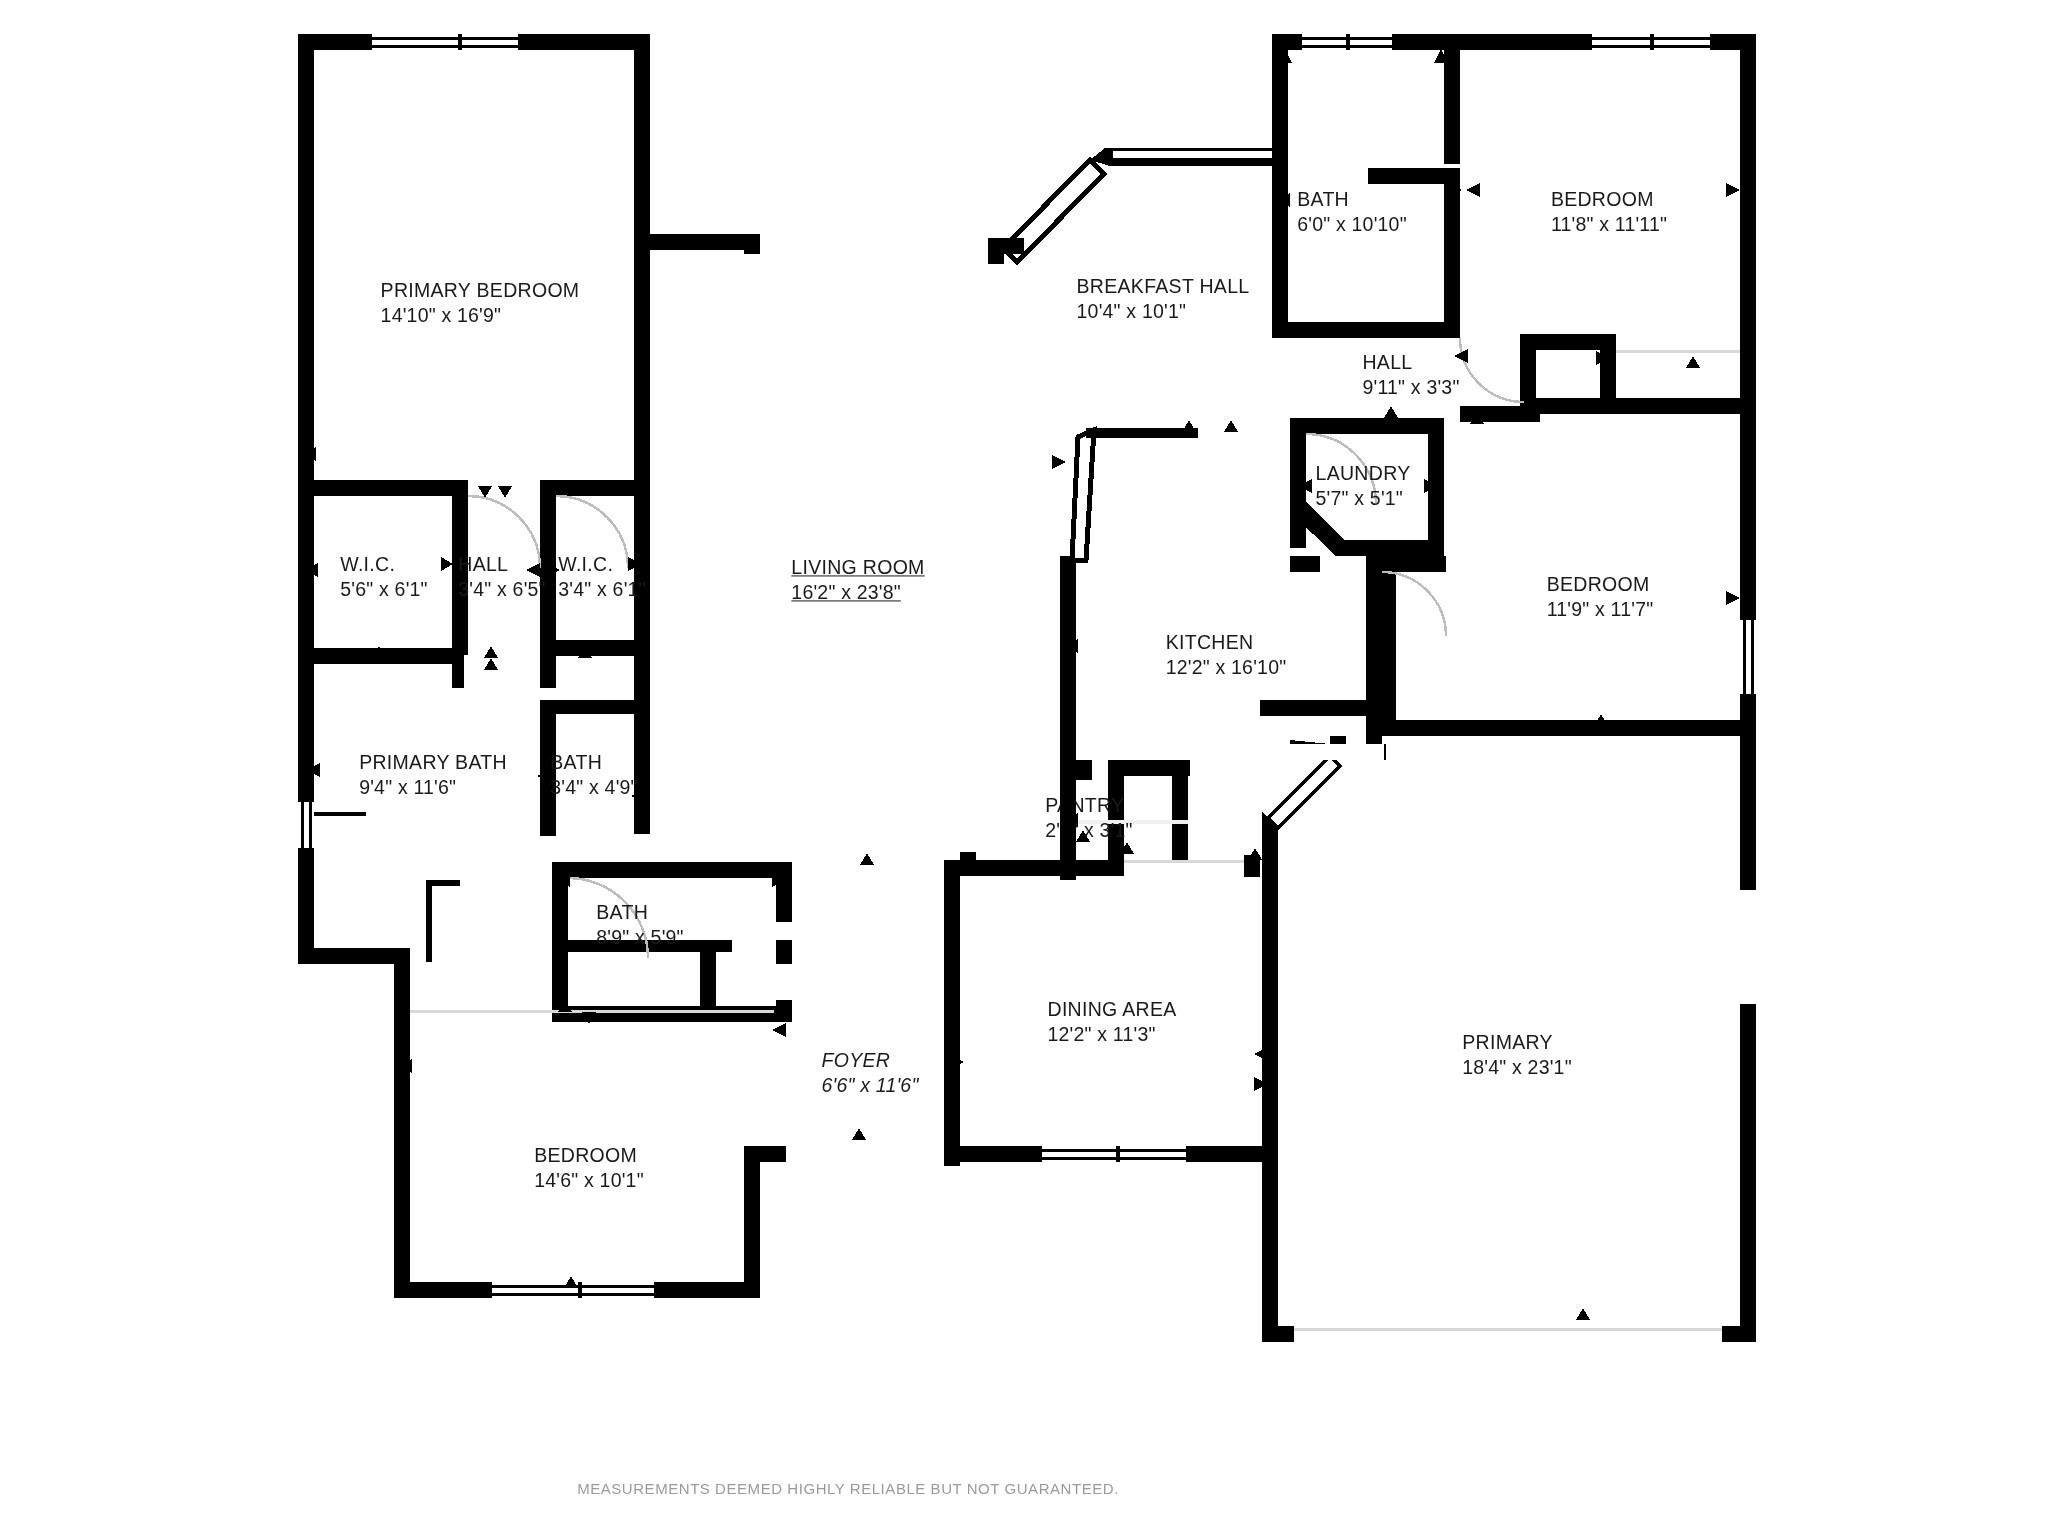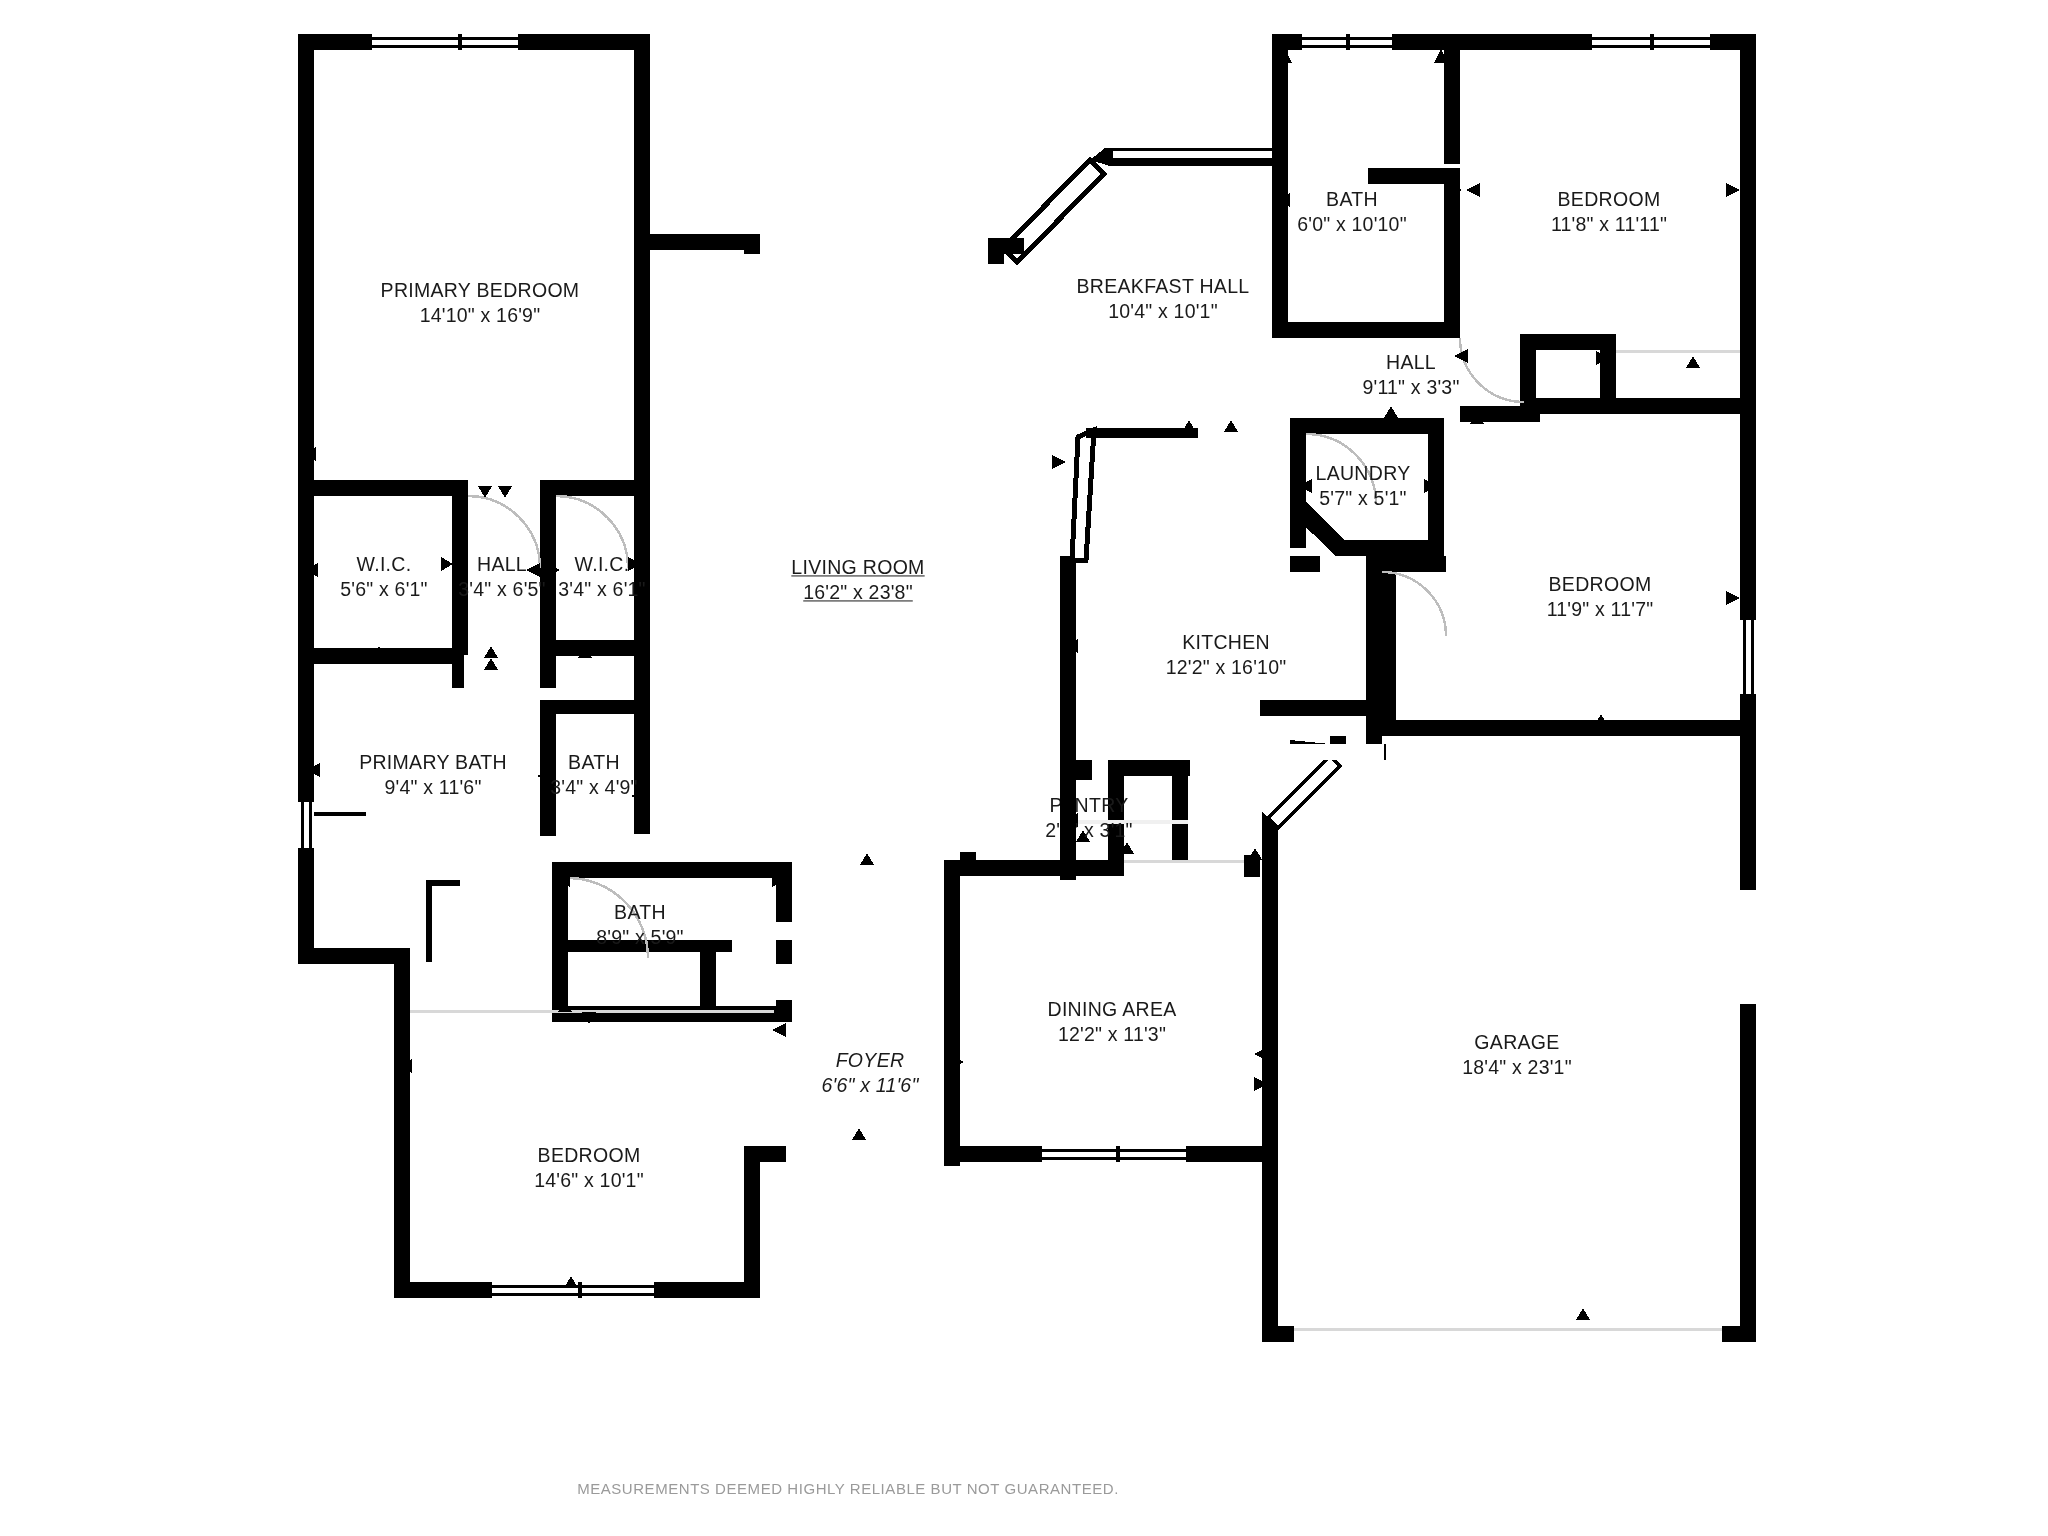--- a/index.html
+++ b/index.html
@@ -7,21 +7,20 @@
   body{
     width:2048px;height:1536px;
     font-family:"Liberation Sans","DejaVu Sans",sans-serif;
     overflow:hidden;position:relative;
   }
   #plan{
     position:absolute;left:0;top:0;width:2048px;height:1536px;
   }
   .label{
     position:absolute;
-    text-align:center;
     color:#1a1a1a;
     line-height:1.26;
     white-space:nowrap;
     transform:translate(-50%,-50%);
     pointer-events:none;
   }
   .label .rname{
     display:block;
     font-size:19.5px;
     letter-spacing:.3px;
@@ -406,21 +405,21 @@
     <span class="rname">LAUNDRY</span>
     <span class="rdim">5'7" x 5'1"</span>
   </div>
 
   <div class="label" style="left:1600px;top:597px;">
     <span class="rname">BEDROOM</span>
     <span class="rdim">11'9" x 11'7"</span>
   </div>
 
   <div class="label" style="left:1517px;top:1055px;">
-    <span class="rname">GARAGE</span>
+    <span class="rname">PRIMARY</span>
     <span class="rdim">18'4" x 23'1"</span>
   </div>
 
   <div style="position:absolute;left:1060px;top:760px;width:16px;height:78px;background:#000;"></div>
 
   <div id="footer">MEASUREMENTS DEEMED HIGHLY RELIABLE BUT NOT GUARANTEED.</div>
 
 </div>
 
 </body></html>

